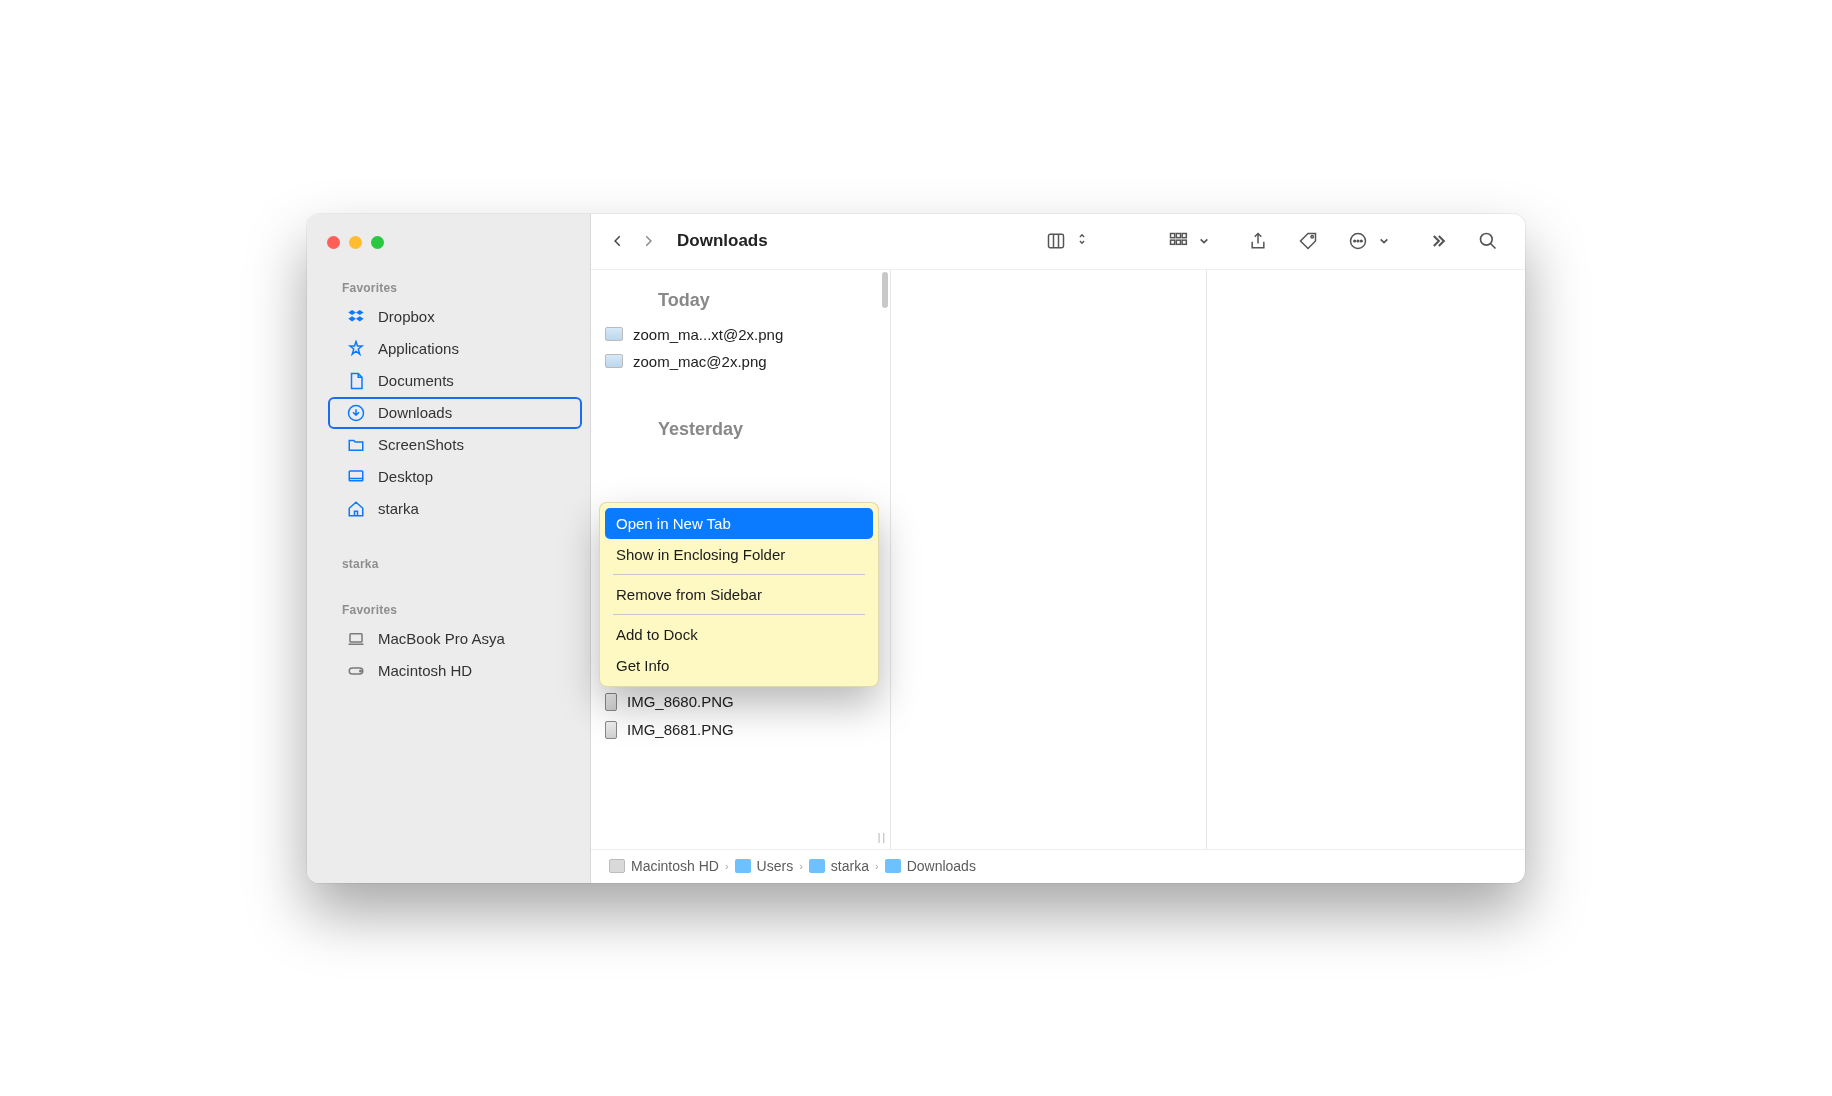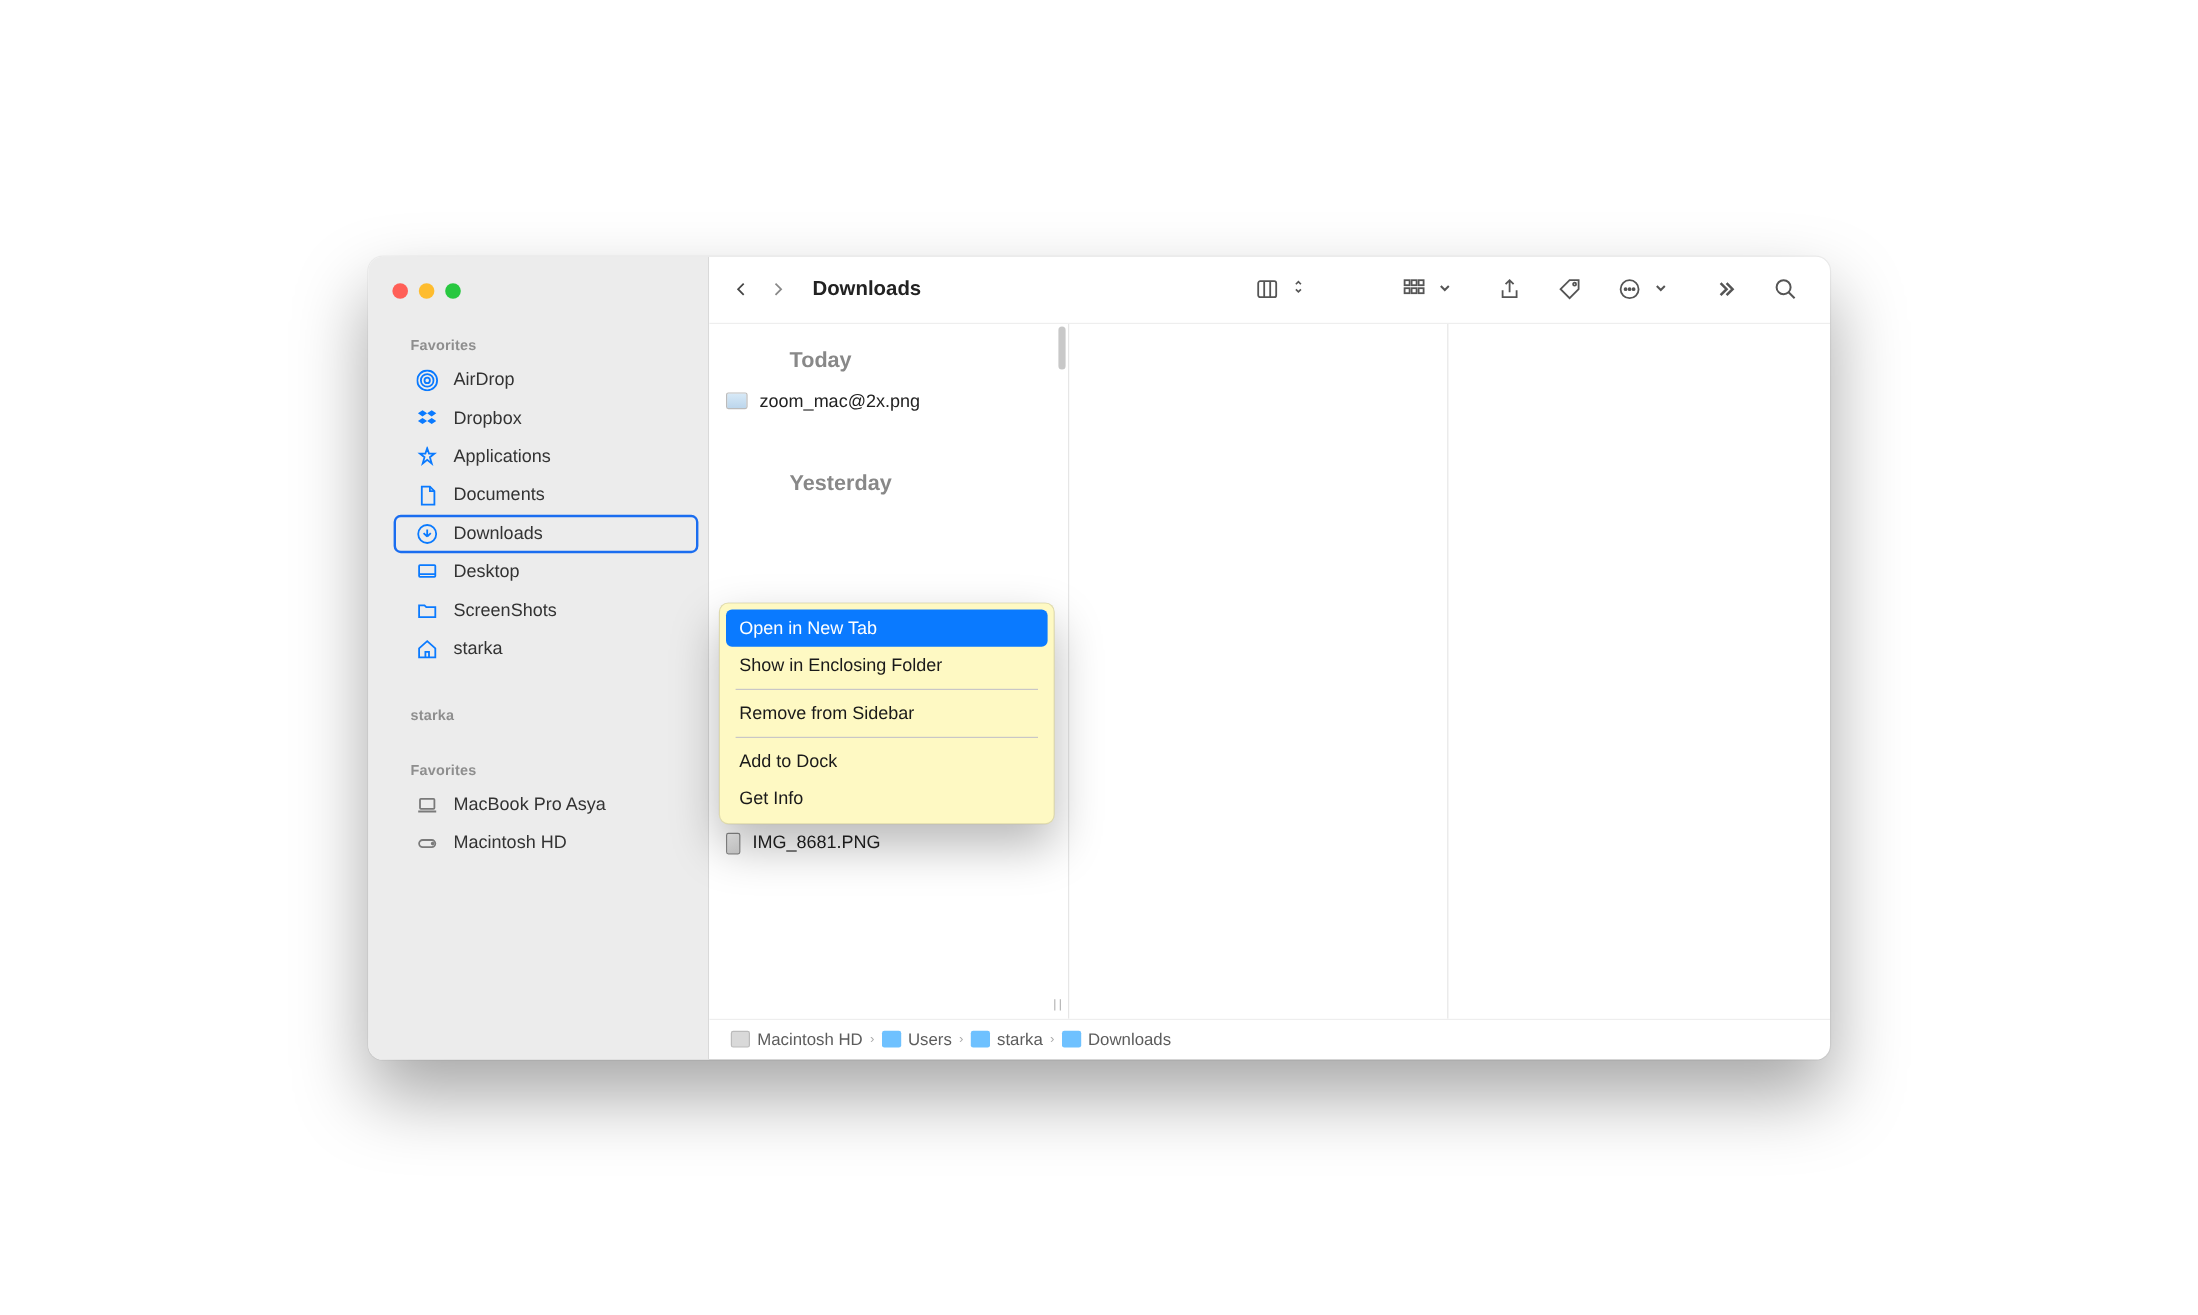--- a/index.html
+++ b/index.html
@@ -135,30 +135,20 @@
   <div class="sidebar">
     <div class="traffic-lights">
       <div class="dot red"></div>
       <div class="dot yellow"></div>
       <div class="dot green"></div>
     </div>
 
     <div class="side-section">
       <div class="side-heading">Favorites</div>
 
-      <div class="side-item">
-        <span class="side-icon">
-          <svg viewBox="0 0 24 24" fill="none" stroke="currentColor" stroke-width="2">
-              <circle cx="12" cy="12" r="3"></circle>
-              <circle cx="12" cy="12" r="7"></circle>
-              <circle cx="12" cy="12" r="11"></circle>
-            </svg>
-        </span>
-        <span>AirDrop</span>
-      </div>
 
       <div class="side-item">
         <span class="side-icon">
           <svg viewBox="0 0 24 24" fill="currentColor">
               <path d="M6 2l6 4-6 4-6-4 6-4zm12 0l6 4-6 4-6-4 6-4zM6 12l6 4-6 4-6-4 6-4zm12 0l6 4-6 4-6-4 6-4z" transform="scale(0.85) translate(2,1)"></path>
             </svg>
         </span>
         <span>Dropbox</span>
       </div>
 
@@ -187,34 +177,34 @@
               <circle cx="12" cy="12" r="10"></circle>
               <path d="M12 7v8m0 0l-4-4m4 4l4-4"></path>
             </svg>
         </span>
         <span>Downloads</span>
       </div>
 
       <div class="side-item">
         <span class="side-icon">
           <svg viewBox="0 0 24 24" fill="none" stroke="currentColor" stroke-width="2">
+              <path d="M3 6h6l2 2h10v11H3z"></path>
+            </svg>
+        </span>
+        <span>ScreenShots</span>
+      </div>
+
+      <div class="side-item">
+        <span class="side-icon">
+          <svg viewBox="0 0 24 24" fill="none" stroke="currentColor" stroke-width="2">
               <rect x="3" y="4" width="18" height="13" rx="1"></rect>
               <path d="M3 14h18"></path>
             </svg>
         </span>
         <span>Desktop</span>
-      </div>
-
-      <div class="side-item">
-        <span class="side-icon">
-          <svg viewBox="0 0 24 24" fill="none" stroke="currentColor" stroke-width="2">
-              <path d="M3 6h6l2 2h10v11H3z"></path>
-            </svg>
-        </span>
-        <span>ScreenShots</span>
       </div>
 
       <div class="side-item">
         <span class="side-icon">
           <svg viewBox="0 0 24 24" fill="none" stroke="currentColor" stroke-width="2">
               <path d="M3 11l9-8 9 8v10H3z"></path>
               <path d="M10 21v-6h4v6"></path>
             </svg>
         </span>
         <span>starka</span>
@@ -328,20 +318,24 @@
           </svg>
       </div>
     </div>
 
     <div class="columns-area">
       <div class="column">
         <div class="scrollbar-hint"></div>
         <div class="group-label">Today</div>
         <div class="file-row">
           <span class="file-icon"></span>
+          <span>zoom_ma...xt@2x.png</span>
+        </div>
+        <div class="file-row">
+          <span class="file-icon"></span>
           <span>zoom_mac@2x.png</span>
         </div>
 
         <div class="group-label" style="margin-top:40px">Yesterday</div>
 
         <div style="height:210px"></div>
         <div class="file-row">
           <span class="file-icon phone"></span>
           <span>IMG_8679.PNG</span>
         </div>

